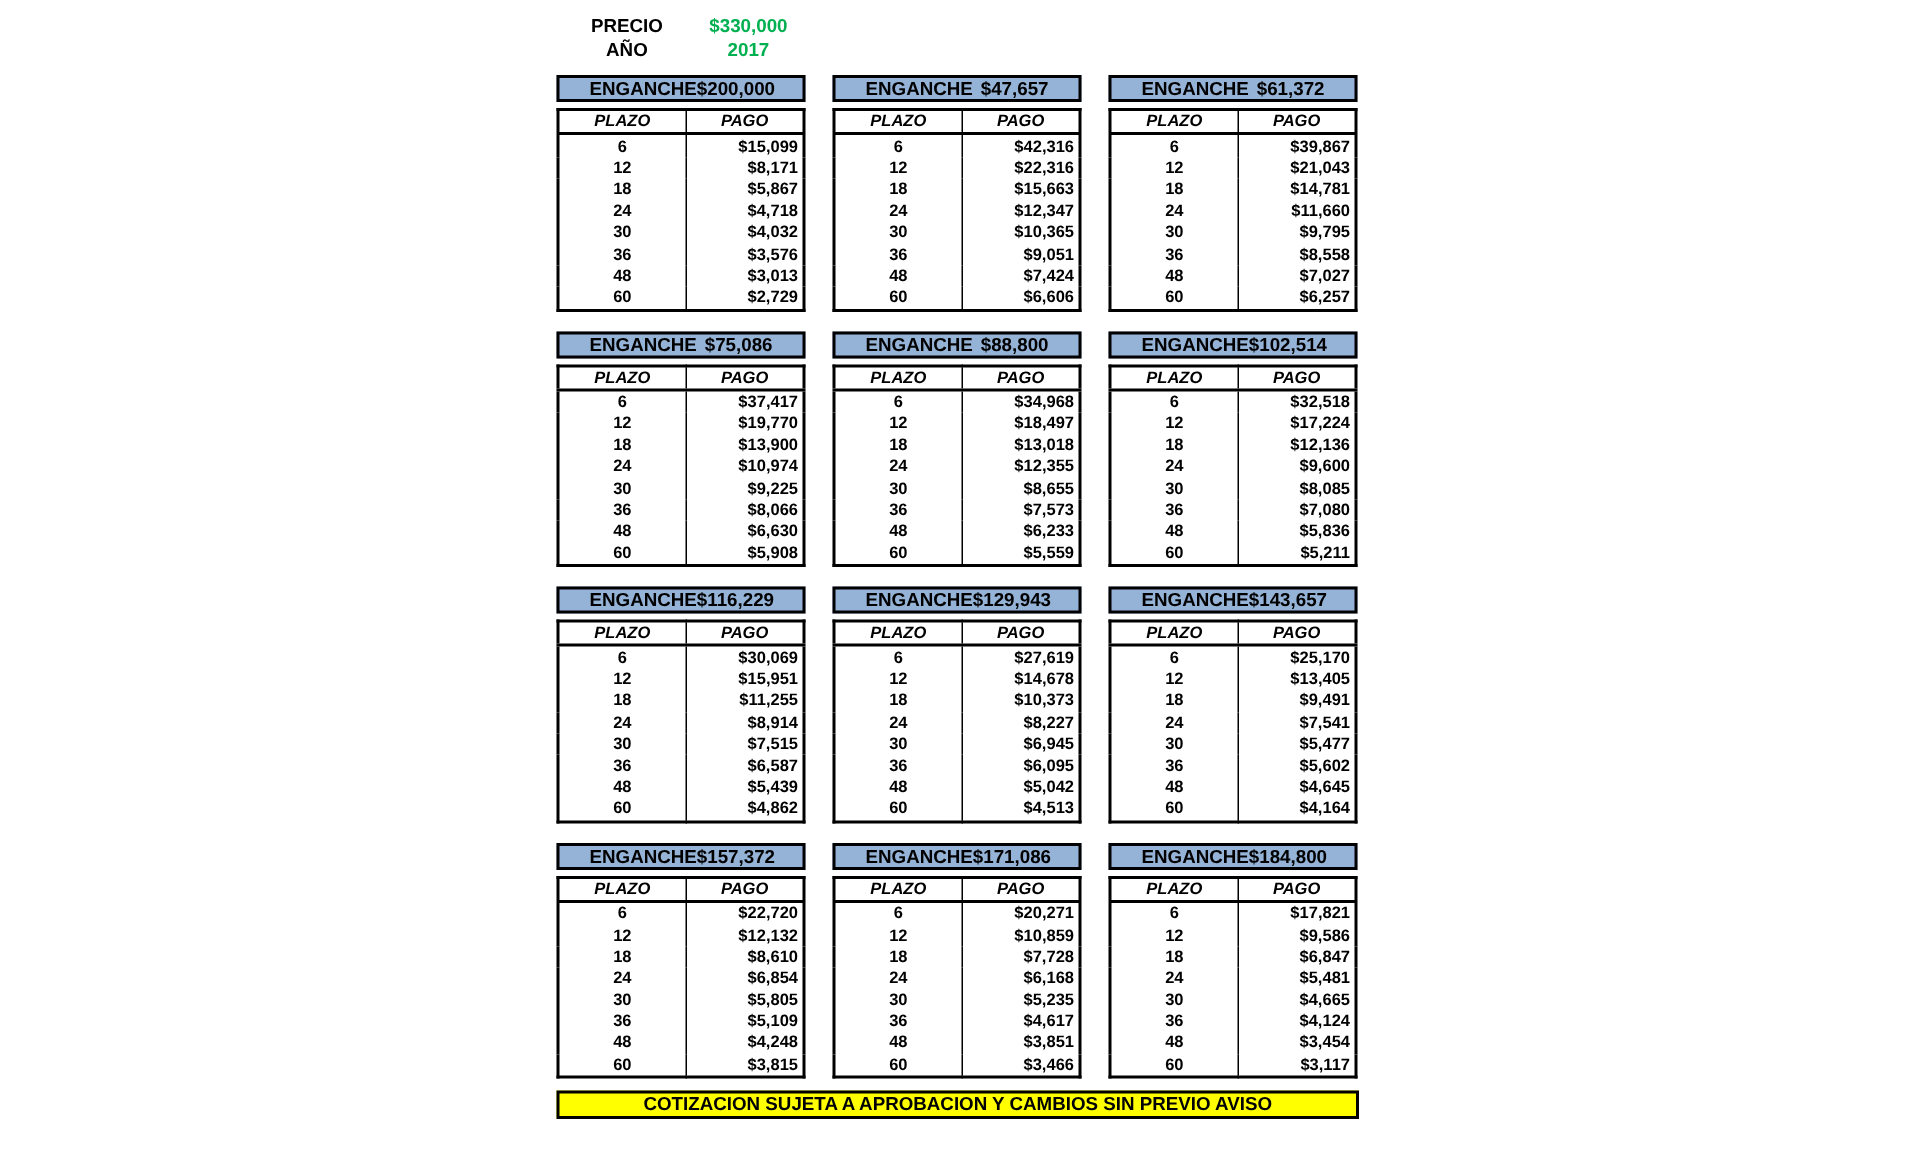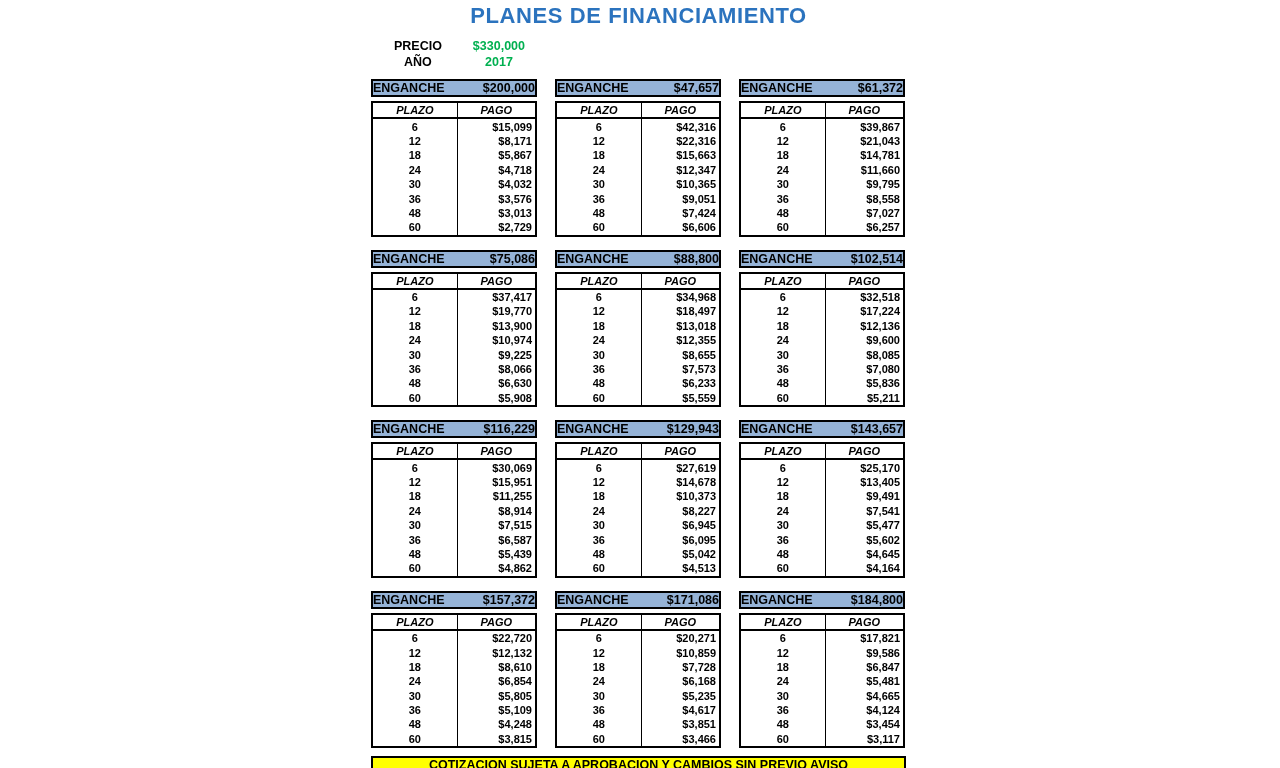--- a/index.html
+++ b/index.html
@@ -60,21 +60,21 @@
   }
   .fin-table { width: 166px; }
   .enganche-header {
     box-sizing: border-box;
     height: 18px;
     border: 2px solid #000000;
     background: #95B3D7;
     display: flex;
     align-items: center;
     justify-content: space-between;
-    padding: 0 0;
+    padding: 0 20px;
     font-size: 12.5px;
     margin-bottom: 4px;
   }
   .eng-value.green { color: #000000; }
   table.payments {
     width: 100%;
     border-collapse: collapse;
     border: 2px solid #000000;
     table-layout: fixed;
   }
@@ -113,21 +113,20 @@
     line-height: 15px;
     white-space: nowrap;
   }
 </style>
 </head>
 <body>
 
 <div class="page">
   <div class="content">
 
-    <div class="title">PLANES DE FINANCIAMIENTO</div>
 
     <div class="price-block">
       <div class="price-row">
         <span class="label">PRECIO</span>
         <span class="value">$330,000</span>
       </div>
       <div class="price-row">
         <span class="label">AÑO</span>
         <span class="value">2017</span>
       </div>

